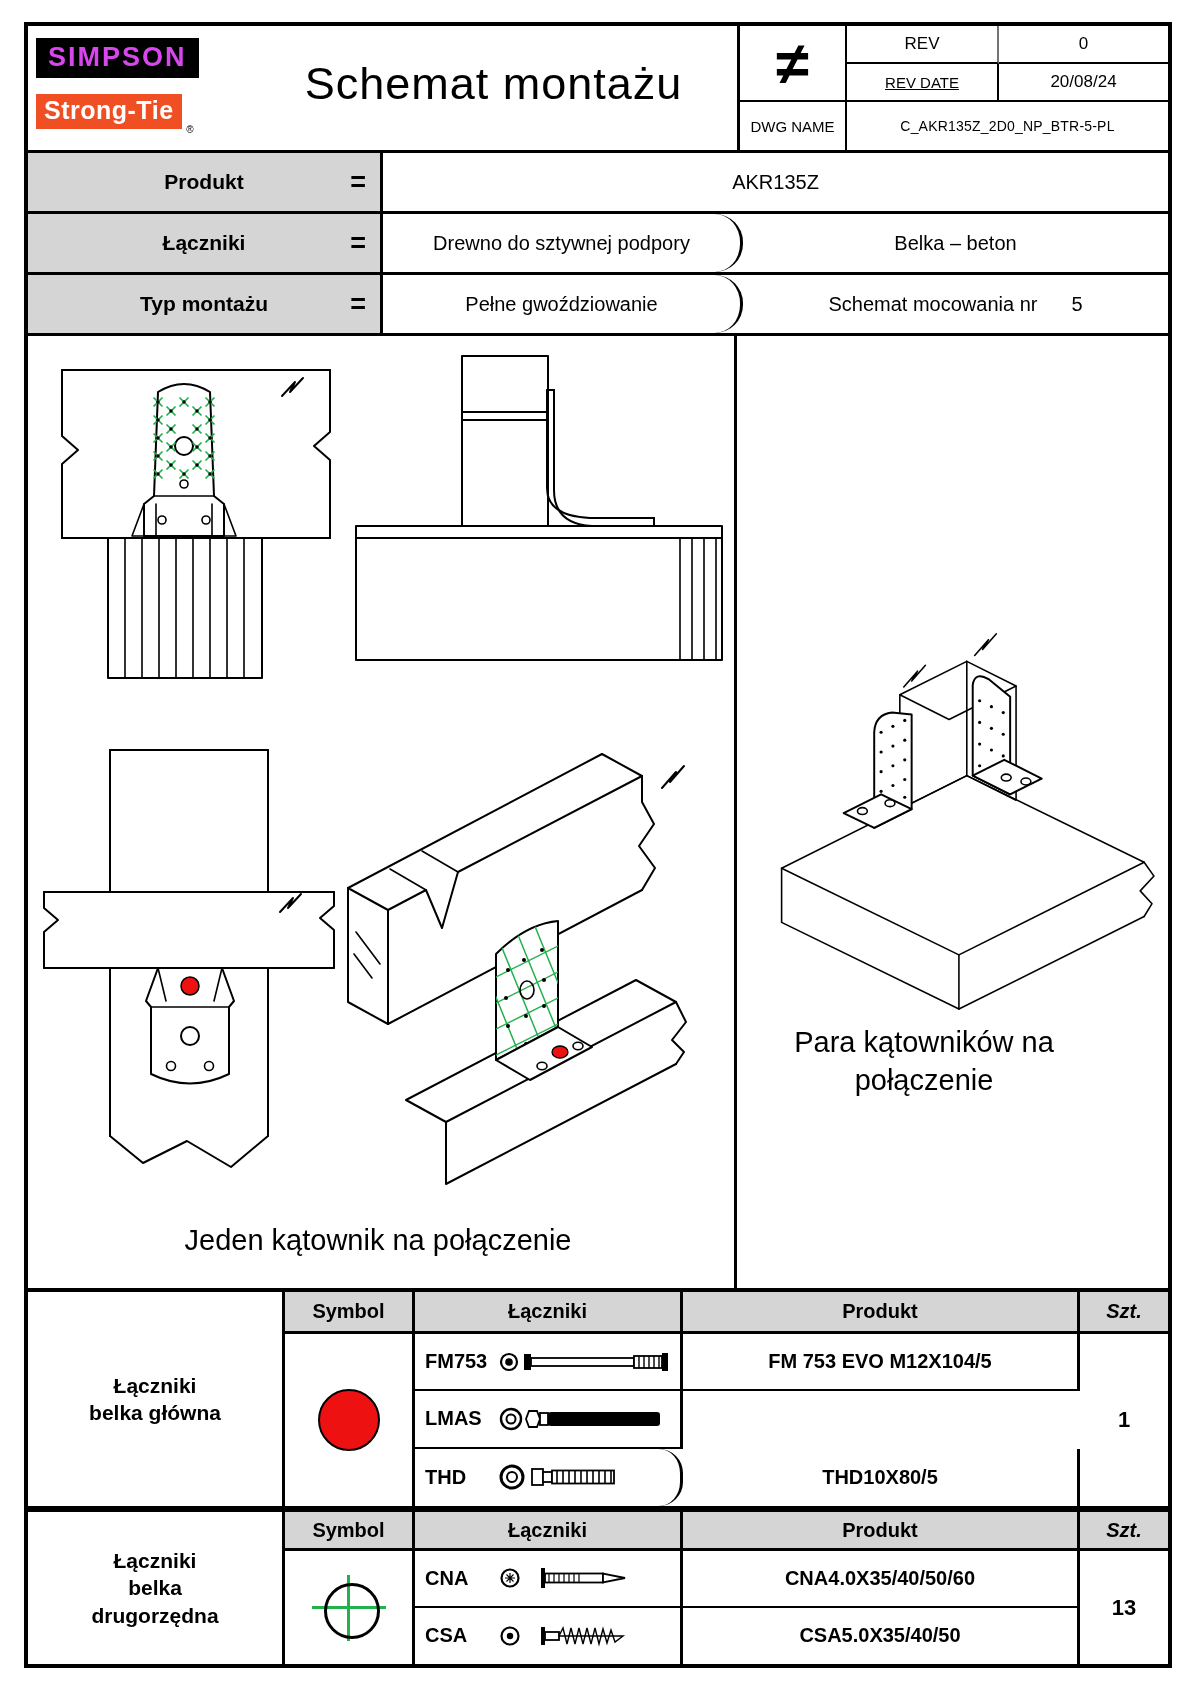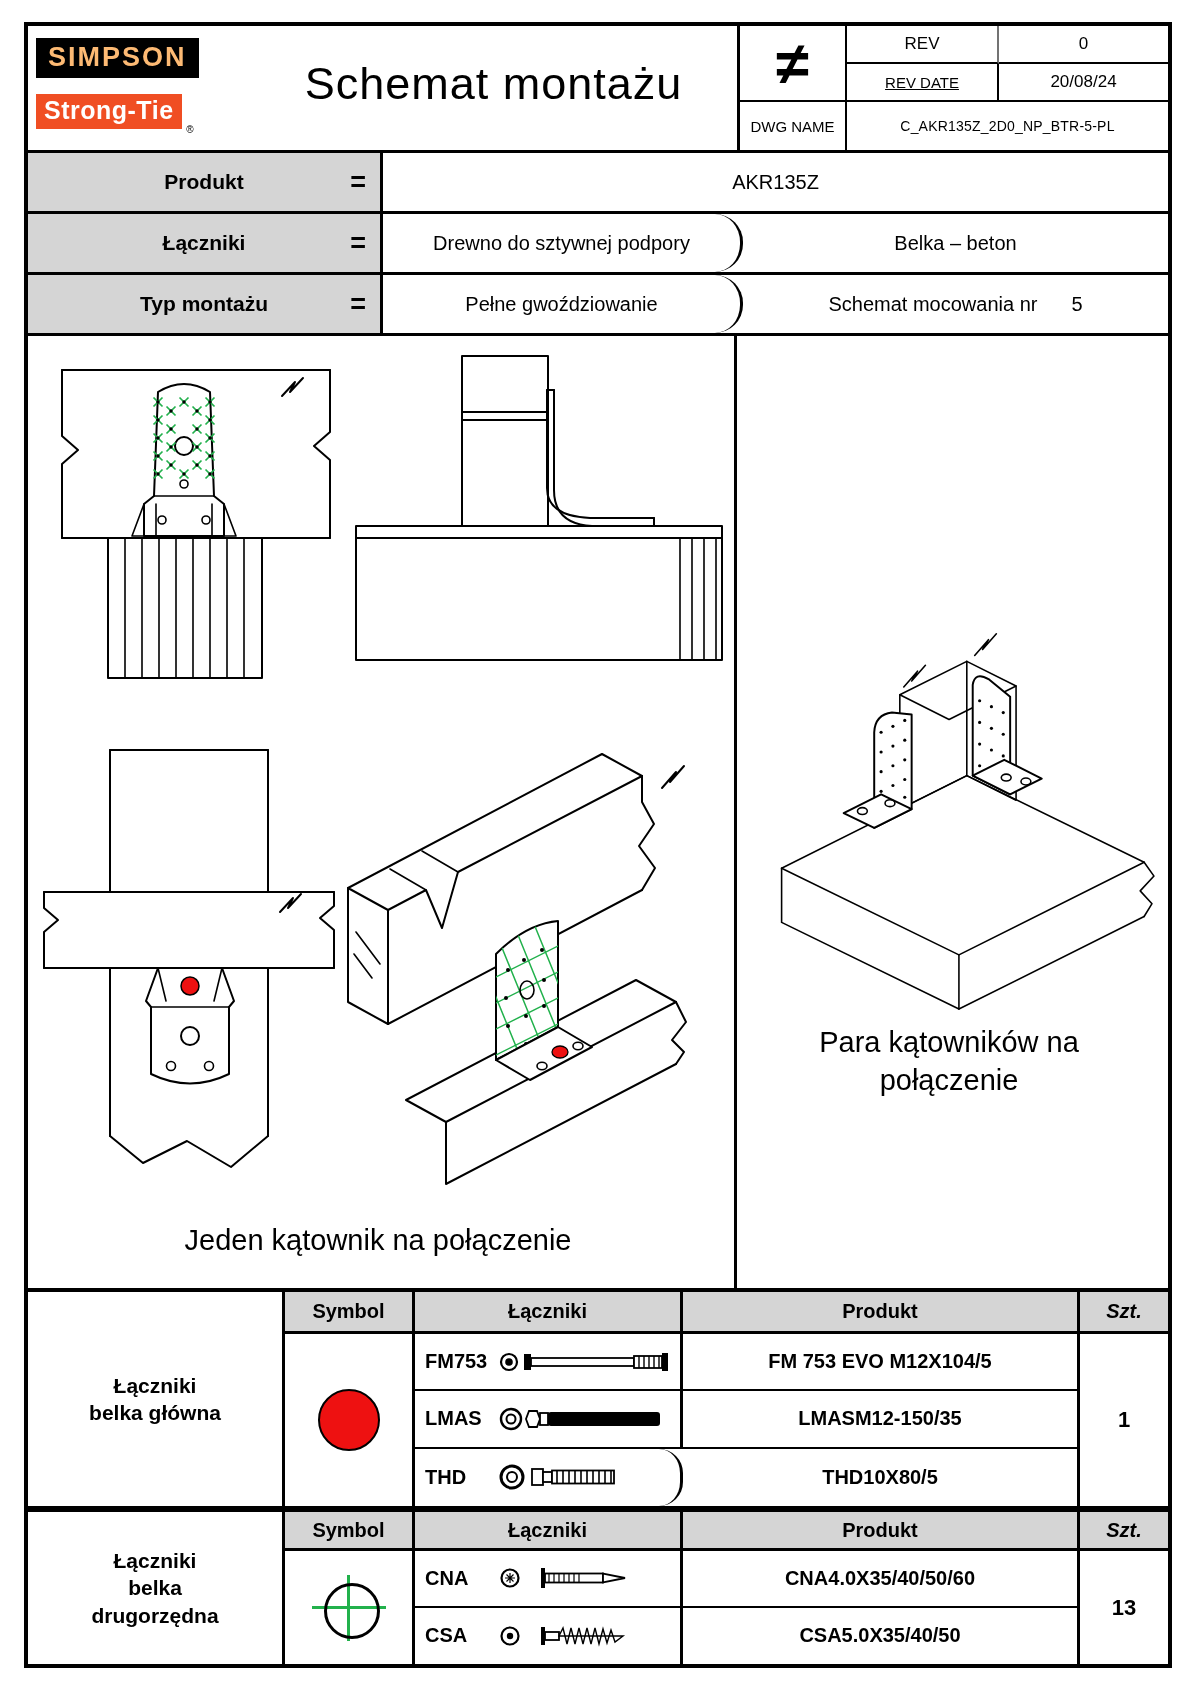--- a/index.html
+++ b/index.html
@@ -2,21 +2,21 @@
 <html style="--brand-orange: #f04e23; --marker-red: #ee1111; --nail-green: #22b14c; --header-gray: #d5d5d5;"><head>
 <meta charset="utf-8">
 <style>
   html,body{margin:0;padding:0;}
   body{font-family:"Liberation Sans",sans-serif;background:#fff;color:#000;}
   .page{position:relative;width:1190px;height:1682px;background:#fff;overflow:hidden;}
   .frame{position:absolute;left:24px;top:22px;width:1140px;height:1638px;border:4px solid #000;display:flex;flex-direction:column;}
   
   .hdr{height:124px;flex:none;border-bottom:3px solid #000;display:flex;}
   .logo-area{width:214px;flex:none;padding:12px 0 0 8px;}
-  .logo-simpson{display:inline-block;background:#000;color:#fdba74;font-weight:bold;font-size:27px;letter-spacing:2px;padding:4px 12px 5px;}
+  .logo-simpson{display:inline-block;background:#000;color:#d946ef;font-weight:bold;font-size:27px;letter-spacing:2px;padding:4px 12px 5px;}
   .logo-st-wrap{position:relative;width:fit-content;}
   .logo-strongtie{display:inline-block;background:var(--brand-orange,#f04e23);color:#fff;font-weight:bold;font-size:25px;padding:2px 8px 4px;margin-top:16px;letter-spacing:.5px;}
   .logo-reg{position:absolute;right:-12px;bottom:-6px;font-size:10px;}
   .title-area{flex:1;display:flex;align-items:center;justify-content:center;padding-bottom:8px;}
   .doc-title{font-size:45px;letter-spacing:1px;text-decoration-thickness:2px;text-underline-offset:9px;}
   .rev-block{width:428px;flex:none;border-left:3px solid #000;display:grid;grid-template-columns:107px 152px 1fr;grid-template-rows:38px 38px 1fr;}
   .rb{display:flex;align-items:center;justify-content:center;}
   .neq-cell{grid-column:1;grid-row:1/3;border-right:2px solid #000;border-bottom:2px solid #000;font-size:60px;font-weight:bold;}
   .rev-l{grid-column:2;grid-row:1;border-right:2px solid #737373;border-bottom:2px solid #000;font-size:17px;}
   .rev-v{grid-column:3;grid-row:1;border-bottom:2px solid #000;font-size:17px;}
@@ -29,21 +29,21 @@
   .info-label{width:352px;flex:none;background:var(--header-gray,#d5d5d5);border-right:3px solid #000;position:relative;display:flex;align-items:center;justify-content:center;font-weight:bold;font-size:21px;}
   .eq{position:absolute;right:14px;font-size:27px;}
   .info-val{flex:1;display:flex;align-items:center;justify-content:center;font-size:20px;gap:34px;border-radius:28px;}
   .info-val.left{flex:0 0 357px;border-right:3px solid #000;}
   
   .draw-area{flex:1;position:relative;border-bottom:4px solid #000;}
   .v-divider{position:absolute;left:706px;top:0;bottom:0;width:3px;background:#000;}
   .dsvg{position:absolute;}
   .caption{position:absolute;font-size:29px;text-align:center;line-height:1.3;}
   .caption.single{left:20px;top:886px;width:660px;}
-  .caption.pair{left:719px;top:688px;width:404px;}
+  .caption.pair{left:694px;top:688px;width:404px;}
   
   .ftable{display:grid;grid-template-columns:257px 130px 268px 397px 1fr;flex:none;}
   .ftable.main{height:214px;grid-template-rows:42px 1fr 1fr 1fr;border-bottom:3px solid #000;}
   .ftable.secondary{height:152px;grid-template-rows:39px 1fr 1fr;border-top:3px solid #000;}
   .ft-group{grid-column:1;grid-row:1/-1;border-right:3px solid #000;display:flex;align-items:center;justify-content:center;text-align:center;font-weight:bold;font-size:21px;white-space:pre-line;line-height:1.3;}
   .ft-head{background:var(--header-gray,#d5d5d5);border-right:3px solid #000;border-bottom:3px solid #000;display:flex;align-items:center;justify-content:center;font-weight:bold;font-size:20px;}
   .ft-head.c5{border-right:none;font-style:italic;}
   .ft-sym{grid-column:2;grid-row:2/-1;border-right:3px solid #000;display:flex;align-items:center;justify-content:center;}
   .ft-qty{grid-column:5;grid-row:2/-1;display:flex;align-items:center;justify-content:center;font-weight:bold;font-size:22px;}
   .ft-fast{grid-column:3;border-right:3px solid #000;border-bottom:2px solid #000;display:flex;align-items:center;gap:6px;padding-left:10px;}
@@ -332,21 +332,20 @@
     <div class="ft-fast" style="grid-row:3;">
       <span class="ft-code">LMAS</span>
       <svg width="175" height="34" viewBox="0 0 175 34">
         <circle cx="12" cy="17" r="10" fill="none" stroke="#000" stroke-width="2.4"></circle>
         <circle cx="12" cy="17" r="4.5" fill="none" stroke="#000" stroke-width="2"></circle>
         <path d="M30,9 L38,9 L41,17 L38,25 L30,25 L27,17 Z" fill="#fff" stroke="#000" stroke-width="1.8"></path>
         <rect x="41" y="11" width="8" height="12" fill="#fff" stroke="#000" stroke-width="1.8"></rect>
         <rect x="49" y="10" width="112" height="14" rx="3" fill="#000"></rect>
       </svg>
     </div>
-    <div class="ft-prod" style="grid-row:3;">LMASM12-150/35</div>
     <div class="ft-fast nb" style="grid-row:4;border-radius:24px;">
       <span class="ft-code">THD</span>
       <svg width="150" height="34" viewBox="0 0 150 34">
         <circle cx="13" cy="17" r="11" fill="none" stroke="#000" stroke-width="3"></circle>
         <circle cx="13" cy="17" r="5" fill="none" stroke="#000" stroke-width="2"></circle>
         <rect x="33" y="9" width="11" height="16" fill="#fff" stroke="#000" stroke-width="1.8"></rect>
         <rect x="44" y="12" width="9" height="10" fill="#fff" stroke="#000" stroke-width="1.8"></rect>
         <rect x="53" y="10.5" width="62" height="13" fill="#fff" stroke="#000" stroke-width="1.8"></rect>
         <path d="M58,10.5 V23.5 M64,10.5 V23.5 M70,10.5 V23.5 M76,10.5 V23.5 M82,10.5 V23.5 M88,10.5 V23.5 M94,10.5 V23.5 M100,10.5 V23.5 M106,10.5 V23.5 M112,10.5 V23.5" stroke="#000" stroke-width="1.6"></path>
       </svg>

